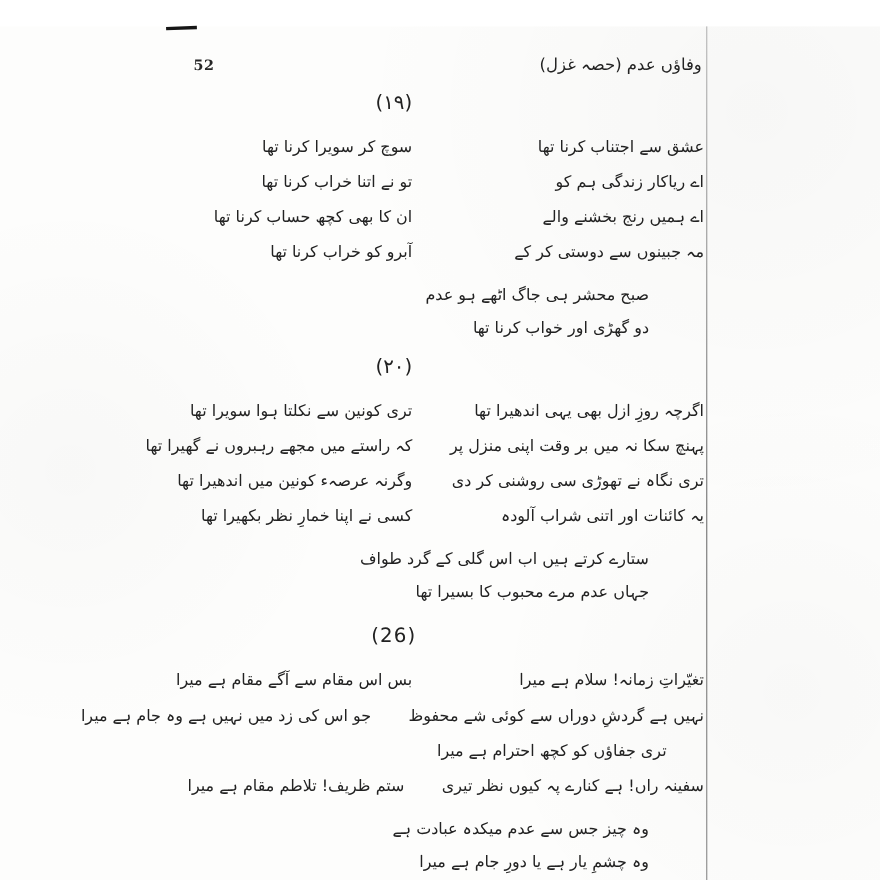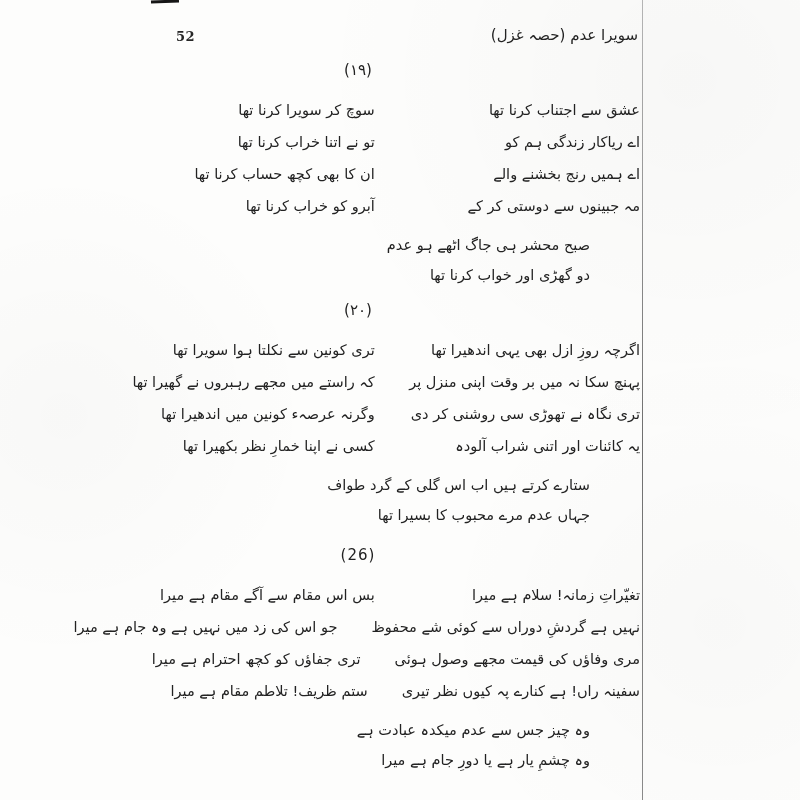--- a/index.html
+++ b/index.html
@@ -9,20 +9,21 @@
     background:#ffffff;
   }
   .page {
     position:absolute; inset:0;
     background:
       radial-gradient(circle at 86% 10%, rgba(0,0,0,0.025), transparent 38%),
       radial-gradient(circle at 8% 52%, rgba(0,0,0,0.02), transparent 30%),
       radial-gradient(circle at 90% 78%, rgba(0,0,0,0.02), transparent 30%),
       #fdfdfc;
     color:#1f1f1f;
+    margin-top:24px;
   }
   .edge-rule {
     position:absolute; left:642px; top:0; width:1px; height:800px;
     background:linear-gradient(#b5b5b5, #6f6f6f 55%, #8a8a8a);
   }
   .top-artifact {
     position:absolute; left:151px; top:0; width:28px; height:3px;
     background:#161616; transform:rotate(-2deg);
   }
   .page-number {
@@ -36,21 +37,21 @@
   }
   .ghazal {
     position:absolute; left:148px; width:492px;
     direction:rtl; color:#222;
   }
   .g19 { top:58px; }
   .g20 { top:298px; }
   .g21 { top:543px; }
   .ghazal-number {
     text-align:center; padding-left:0; padding-right:72px;
-    font-size:15px; line-height:24px; margin-bottom:12px;
+    font-size:18px; line-height:24px; margin-bottom:12px;
     letter-spacing:1px;
   }
   .verse {
     display:flex; line-height:32px; font-size:14.5px; white-space:nowrap;
   }
   .misra-1 { flex:0 0 47%; text-align:right; }
   .misra-2 { flex:0 0 53%; text-align:right; padding-right:34px; box-sizing:border-box; }
   .closing {
     margin-top:8px;
   }
@@ -61,21 +62,21 @@
 </style>
 </head>
 <body>
 
 <div class="page">
 
   <div class="top-artifact"></div>
   <div class="edge-rule"></div>
 
   <div class="page-number">52</div>
-  <div class="book-title">سویرا عدم (حصہ غزل)</div>
+  <div class="book-title">وفاؤں عدم (حصہ غزل)</div>
 
   <div class="ghazal g19">
     <div class="ghazal-number">(۱۹)</div>
     <div class="verse">
       <span class="misra-1">عشق سے اجتناب کرنا تھا</span>
       <span class="misra-2">سوچ کر سویرا کرنا تھا</span>
     </div>
     <div class="verse">
       <span class="misra-1">اے ریاکار زندگی ہم کو</span>
       <span class="misra-2">تو نے اتنا خراب کرنا تھا</span>
@@ -122,21 +123,20 @@
     <div class="ghazal-number">(26)</div>
     <div class="verse">
       <span class="misra-1">تغیّراتِ زمانہ! سلام ہے میرا</span>
       <span class="misra-2">بس اس مقام سے آگے مقام ہے میرا</span>
     </div>
     <div class="verse">
       <span class="misra-1">نہیں ہے گردشِ دوراں سے کوئی شے محفوظ</span>
       <span class="misra-2">جو اس کی زد میں نہیں ہے وہ جام ہے میرا</span>
     </div>
     <div class="verse">
-      <span class="misra-1">مری وفاؤں کی قیمت مجھے وصول ہوئی</span>
       <span class="misra-2">تری جفاؤں کو کچھ احترام ہے میرا</span>
     </div>
     <div class="verse">
       <span class="misra-1">سفینہ راں! ہے کنارے پہ کیوں نظر تیری</span>
       <span class="misra-2">ستم ظریف! تلاطم مقام ہے میرا</span>
     </div>
     <div class="closing">
       <div class="closing-line">وہ چیز جس سے عدم میکدہ عبادت ہے</div>
       <div class="closing-line">وہ چشمِ یار ہے یا دورِ جام ہے میرا</div>
     </div>

